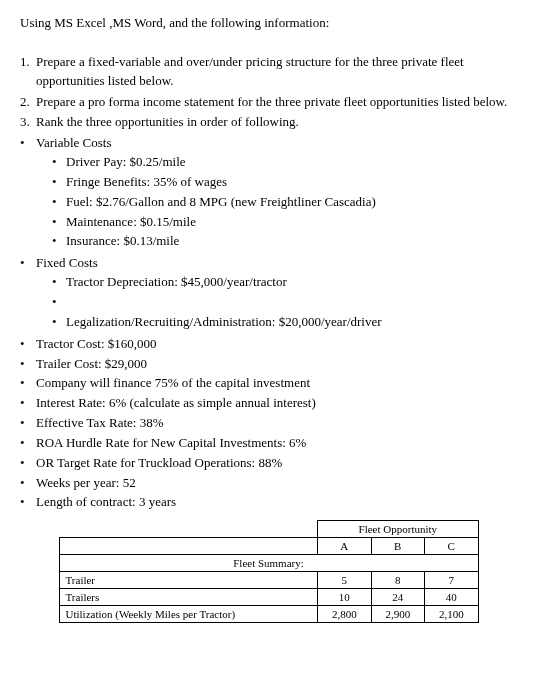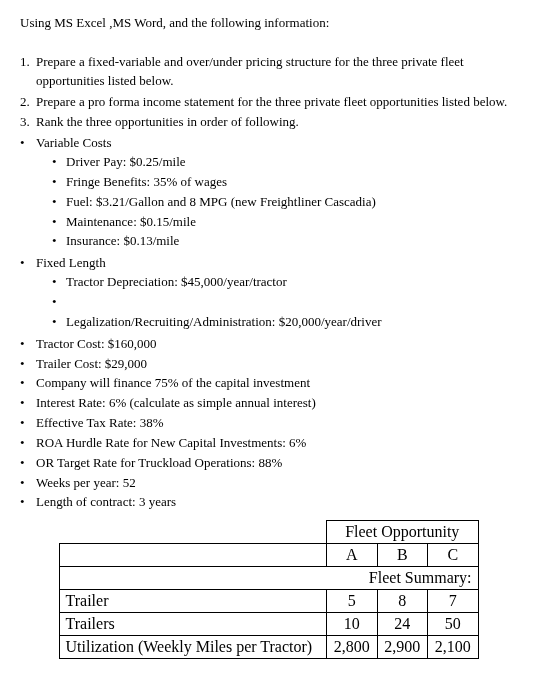--- a/index.html
+++ b/index.html
@@ -77,21 +77,21 @@
       flex-shrink: 0;
     }
 
     .table-container {
       margin-top: 8px;
       width: 100%;
     }
 
     table {
       border-collapse: collapse;
-      font-size: 16px;
+      font-size: 11px;
       width: 420px;
       margin-left: auto;
       margin-right: auto;
     }
 
     table td, table th {
       border: 1px solid #000;
       padding: 2px 6px;
       text-align: center;
     }
@@ -138,40 +138,40 @@
         <li>
           <span class="sub-bullet-dot">•</span>
           <span>Driver Pay:  $0.25/mile</span>
         </li>
         <li>
           <span class="sub-bullet-dot">•</span>
           <span>Fringe Benefits:  35% of wages</span>
         </li>
         <li>
           <span class="sub-bullet-dot">•</span>
-          <span>Fuel:  $3.21/Gallon and 8 MPG (new Freightliner Cascadia)</span>
+          <span>Fuel:  $2.76/Gallon and 8 MPG (new Freightliner Cascadia)</span>
         </li>
         <li>
           <span class="sub-bullet-dot">•</span>
           <span>Maintenance:  $0.15/mile</span>
         </li>
         <li>
           <span class="sub-bullet-dot">•</span>
           <span>Insurance:  $0.13/mile</span>
         </li>
       </ul>
     </div>
   </li>
 </ul>
 
 <ul class="bullet-list">
   <li>
     <span class="bullet-dot">•</span>
     <div>
-      <span>Fixed Length</span>
+      <span>Fixed Costs</span>
       <ul class="sub-bullet-list">
         <li>
           <span class="sub-bullet-dot">•</span>
           <span>Tractor Depreciation:  $45,000/year/tractor</span>
         </li>
         <li>
           <span class="sub-bullet-dot">•</span>
         </li>
         <li>
           <span class="sub-bullet-dot">•</span>
@@ -230,33 +230,33 @@
       </tr>
       <tr>
         <td style="border:1px solid #000; border-right:1px solid #000;"></td>
         <td>A</td>
         <td>B</td>
         <td>C</td>
       </tr>
     </thead>
     <tbody>
       <tr>
-        <td colspan="4" style="text-align:right;">Fleet Summary:</td>
+        <td colspan="4" style="text-align:center;">Fleet Summary:</td>
       </tr>
       <tr>
         <td>Trailer</td>
         <td>5</td>
         <td>8</td>
         <td>7</td>
       </tr>
       <tr>
         <td>Trailers</td>
         <td>10</td>
         <td>24</td>
-        <td>50</td>
+        <td>40</td>
       </tr>
       <tr>
         <td>Utilization (Weekly Miles per Tractor)</td>
         <td>2,800</td>
         <td>2,900</td>
         <td>2,100</td>
       </tr>
     </tbody>
   </table>
 </div>

